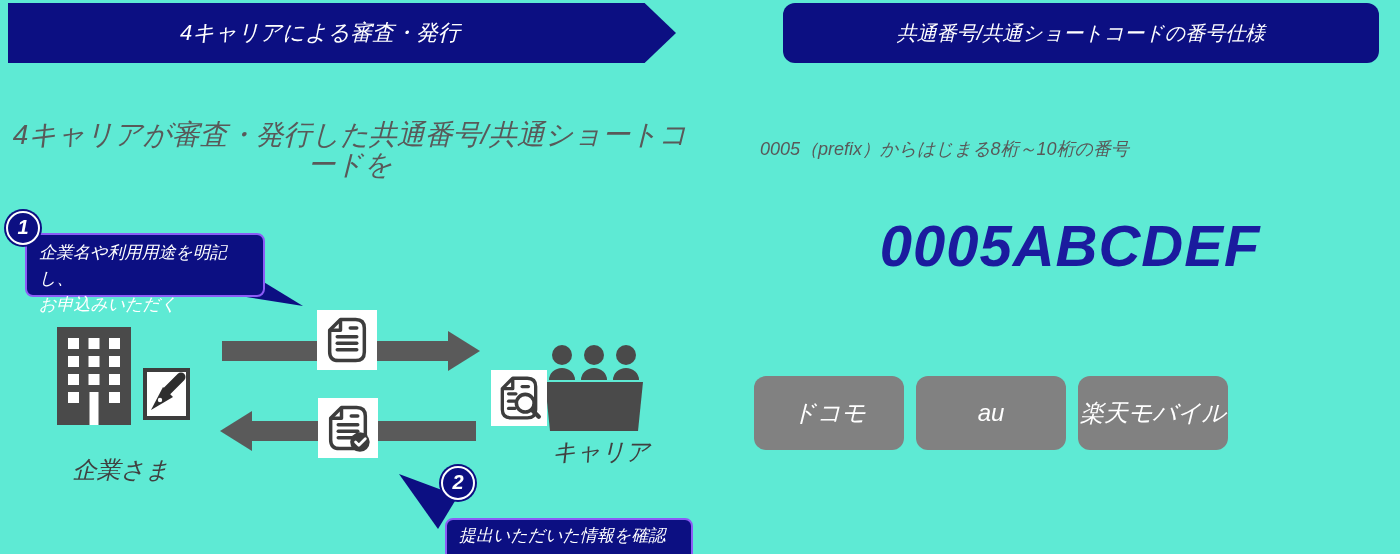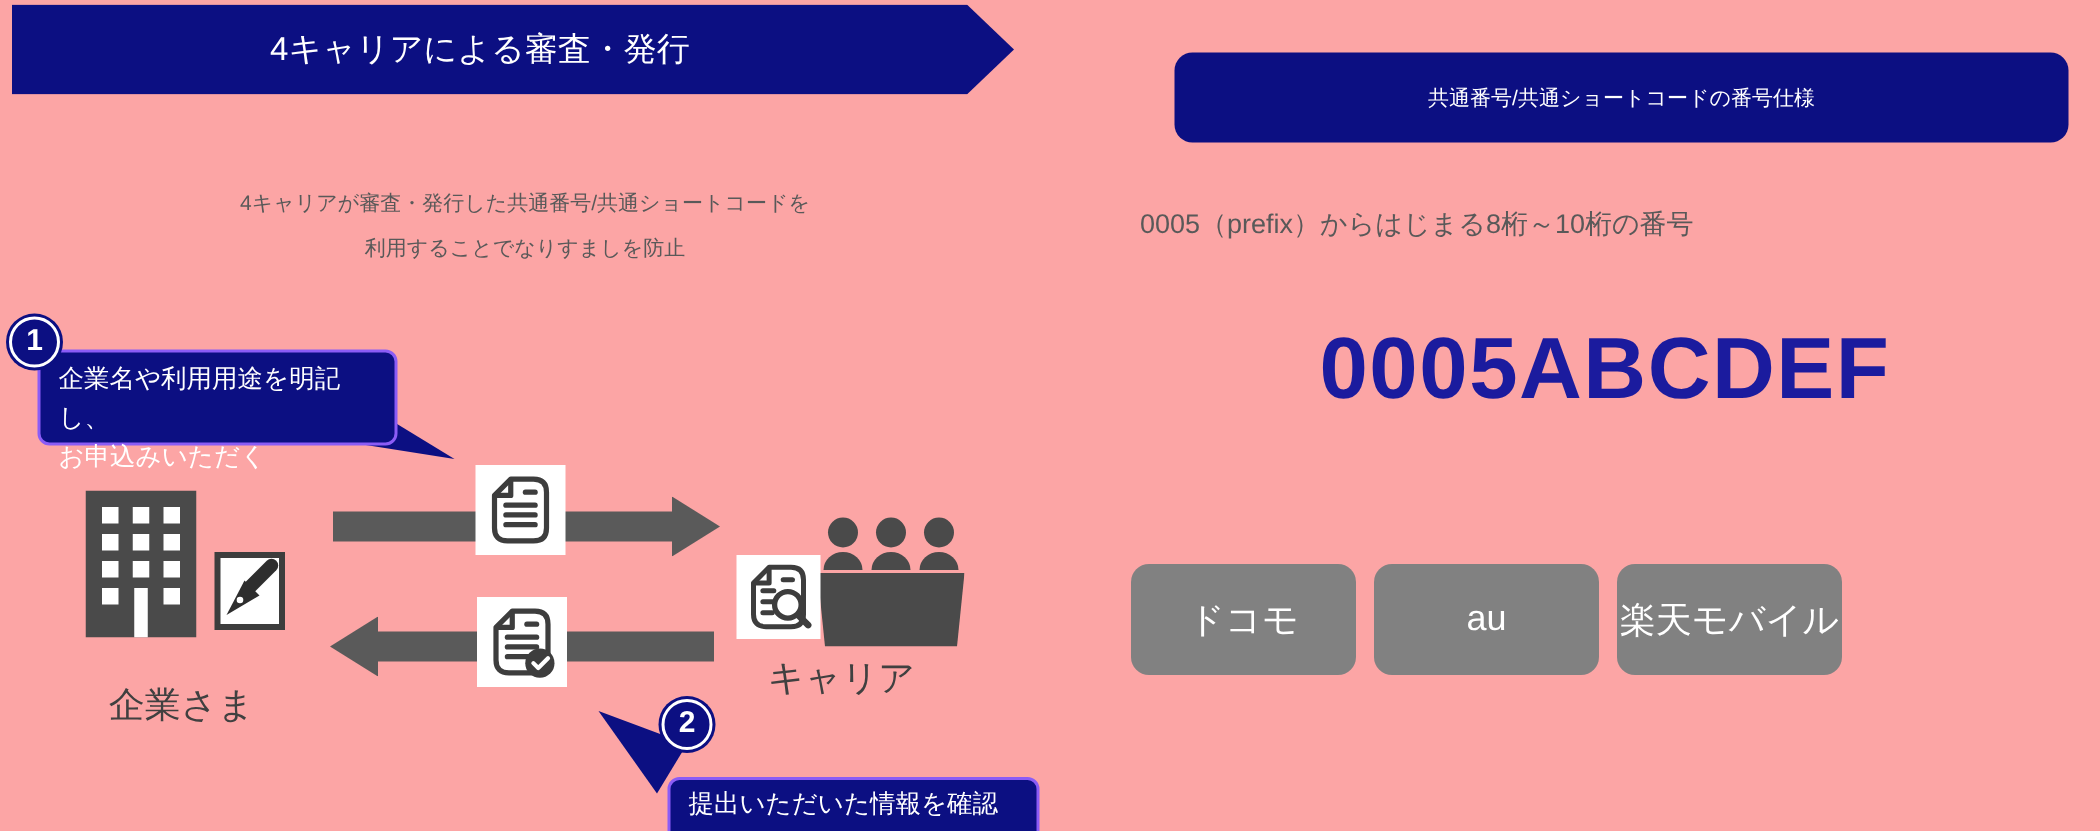--- a/index.html
+++ b/index.html
@@ -1,30 +1,30 @@
 <!DOCTYPE html>
 <html style="--navy: #0c0f82; --number_navy: #1b1b9e; --button_gray: #818181; --arrow_gray: #5a5a5a; --icon_gray: #4a4a4a; --stroke_gray: #3d3d3d; --text_gray: #595959; --label_gray: #404040;"><head>
 <meta charset="utf-8">
 <style>
   html,body{margin:0;padding:0;background:#fff;}
-  .stage{position:relative;width:1400px;height:554px;overflow:hidden;background:#fca5a5;
-         font-family:"Liberation Sans","DejaVu Sans",sans-serif;}
+  .stage{position:relative;width:1400px;height:554px;overflow:hidden;background:#5eead4;
+         font-family:"Liberation Sans","DejaVu Sans",sans-serif;font-style:italic;}
   .abs{position:absolute;}
 
   
   .banner-left{left:8px;top:3px;width:668px;height:60px;background:var(--navy);
     clip-path:polygon(0 0,95.3% 0,100% 50%,95.3% 100%,0 100%);
     color:#fff;font-size:22px;line-height:60px;text-align:center;
     padding-right:44px;box-sizing:border-box;}
   .banner-right{left:783px;top:3px;width:596px;height:60px;background:var(--navy);
-    border-radius:12px;color:#fff;font-size:14px;line-height:60px;text-align:center;margin-top:32px;}
+    border-radius:12px;color:#fff;font-size:20px;line-height:60px;text-align:center;}
 
   
   .desc{left:10px;top:120px;width:680px;text-align:center;color:var(--text_gray);
-    font-size:14px;line-height:30px;}
+    font-size:28px;line-height:30px;}
 
   
   .shaft{background:var(--arrow_gray);height:20px;}
   .head-right{width:32px;height:40px;background:var(--arrow_gray);
     clip-path:polygon(0 0,100% 50%,0 100%);}
   .head-left{width:32px;height:40px;background:var(--arrow_gray);
     clip-path:polygon(100% 0,0 50%,100% 100%);}
 
   
   .plate{background:#fff;display:flex;align-items:center;justify-content:center;}
@@ -53,21 +53,20 @@
 <body>
 
 <div class="stage">
 
   <div class="abs banner-left">
     <span>4キャリアによる審査・発行</span>
   </div>
 
   <div class="abs desc">
     <div>4キャリアが審査・発行した共通番号/共通ショートコードを</div>
-    <div>利用することでなりすましを防止</div>
   </div>
 
   <svg class="abs" style="left:0;top:0;" width="1400" height="554">
     <polygon points="227,294 262,281 303,306" fill="var(--navy)"></polygon>
     <polygon points="399,474 458,496 438,529" fill="var(--navy)"></polygon>
   </svg>
 
   <div class="abs shaft" style="left:222px;top:341px;width:228px;"></div>
   <div class="abs head-right" style="left:448px;top:331px;"></div>
   <div class="abs shaft" style="left:252px;top:421px;width:224px;"></div>
@@ -144,21 +143,21 @@
       <path d="M18 5 H32 Q40 5 40 13 V35 Q40 43 32 43 H16 Q8 43 8 35 V15 Z" fill="#fff" stroke="var(--stroke_gray)" stroke-width="3.2" stroke-linejoin="round"></path>
       <path d="M18 5 V15 H8" fill="none" stroke="var(--stroke_gray)" stroke-width="3.2" stroke-linejoin="round"></path>
       <line x1="27" y1="13" x2="33" y2="13" stroke="var(--stroke_gray)" stroke-width="3.2" stroke-linecap="round"></line>
       <line x1="14" y1="20" x2="21" y2="20" stroke="var(--stroke_gray)" stroke-width="3.2" stroke-linecap="round"></line>
       <line x1="14" y1="27" x2="20" y2="27" stroke="var(--stroke_gray)" stroke-width="3.2" stroke-linecap="round"></line>
       <line x1="14" y1="34" x2="20" y2="34" stroke="var(--stroke_gray)" stroke-width="3.2" stroke-linecap="round"></line>
       <circle cx="30" cy="29" r="8.5" fill="#fff" stroke="var(--stroke_gray)" stroke-width="3.4"></circle>
       <line x1="36.5" y1="35.5" x2="43" y2="42" stroke="var(--stroke_gray)" stroke-width="4.2" stroke-linecap="round"></line>
     </svg>
   </div>
-  <div class="abs icon-label" style="left:461px;top:436px;">キャリア</div>
+  <div class="abs icon-label" style="left:501px;top:436px;">キャリア</div>
 
   <div class="abs callout-box" style="left:25px;top:233px;width:240px;height:64px;">
     <div>企業名や利用用途を明記し、</div>
     <div>お申込みいただく</div>
   </div>
   <div class="abs badge" style="left:6px;top:211px;">1</div>
 
   <div class="abs callout-box" style="left:445px;top:518px;width:248px;height:58px;padding-top:3px;">
     <div>提出いただいた情報を確認し、</div>
     <div>重複のない番号を発行</div>

